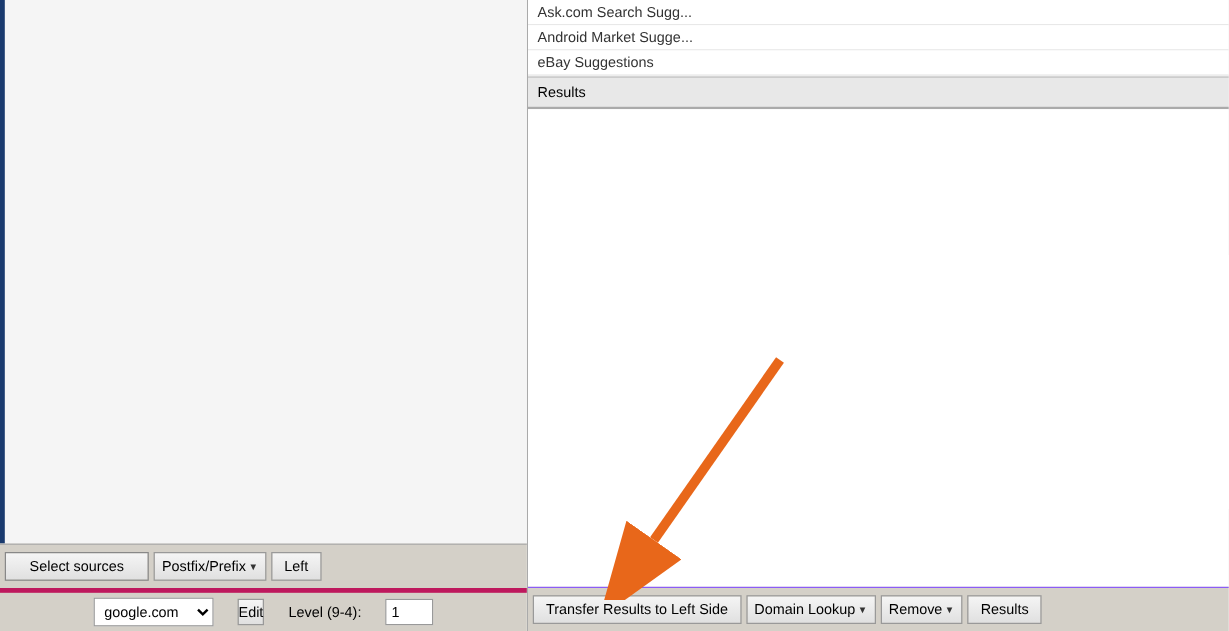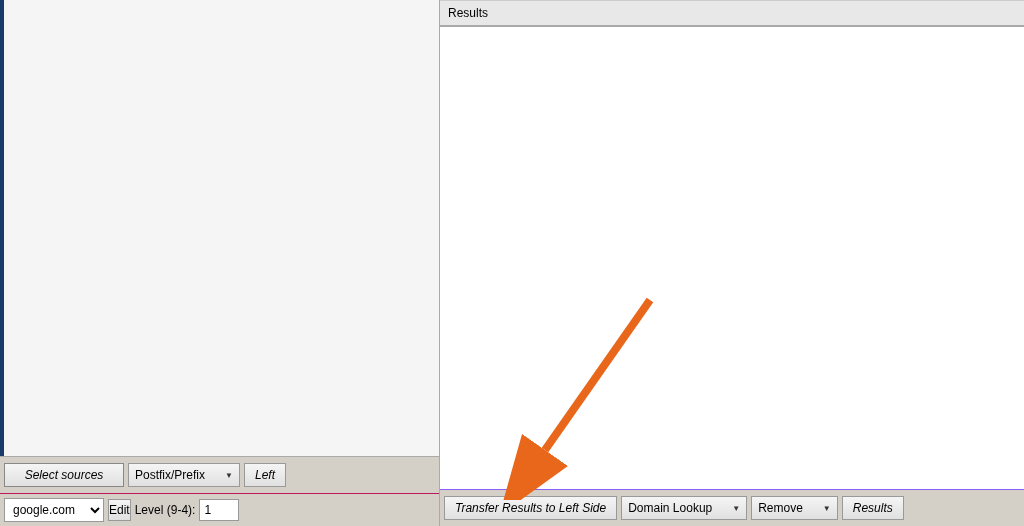--- a/index.html
+++ b/index.html
@@ -50,22 +50,23 @@
       border-top: 1px solid #aaa;
       gap: 4px;
       flex-wrap: wrap;
     }
 
     .left-panel-bottom-row2 {
       display: flex;
       align-items: center;
       padding: 4px 4px;
       background: #d4d0c8;
-      border-top: 1px solid #be185d;
-      gap: 4px;
+      border-top: 4px solid #be185d;
+      gap: 20px;
+      justify-content: center;
     }
 
     
     .right-panel {
       flex: 1;
       height: 526px;
       background: #ffffff;
       display: flex;
       flex-direction: column;
     }
@@ -114,36 +115,35 @@
     }
 
     
     .btn {
       padding: 4px 10px;
       background: linear-gradient(to bottom, #f5f5f5, #e0e0e0);
       border: 1px solid #999;
       cursor: pointer;
       color: #000;
       white-space: nowrap;
-      font-style: italic;
     }
 
     .btn-select-sources {
       padding: 4px 10px;
       background: linear-gradient(to bottom, #f5f5f5, #e0e0e0);
       border: 1px solid #888;
       cursor: pointer;
       color: #000;
       min-width: 120px;
     }
 
     .btn-with-arrow {
       display: flex;
       align-items: center;
-      gap: 20px;
+      gap: 2px;
       padding: 4px 6px;
       background: linear-gradient(to bottom, #f5f5f5, #e0e0e0);
       border: 1px solid #999;
       cursor: pointer;
       justify-content: space-between;
     }
 
     .dropdown-arrow {
       font-size: 8px;
       color: #333;
@@ -244,20 +244,31 @@
       <button class="edit-btn">Edit</button>
 
       <span class="level-label">Level (9-4):</span>
 
       <input class="level-input" type="text" value="1" style="">
     </div>
   </div>
 
   <div class="right-panel">
 
+    <div class="right-panel-top">
+      <div class="suggestion-item">
+        <span>Ask.com Search Sugg...</span>
+      </div>
+      <div class="suggestion-item">
+        <span>Android Market Sugge...</span>
+      </div>
+      <div class="suggestion-item">
+        <span>eBay Suggestions</span>
+      </div>
+    </div>
 
     <div class="results-header">Results</div>
 
     <div class="results-area"></div>
 
     <div class="right-panel-bottom">
 
       <button class="btn">Transfer Results to Left Side</button>
 
       <div class="btn-with-arrow">

